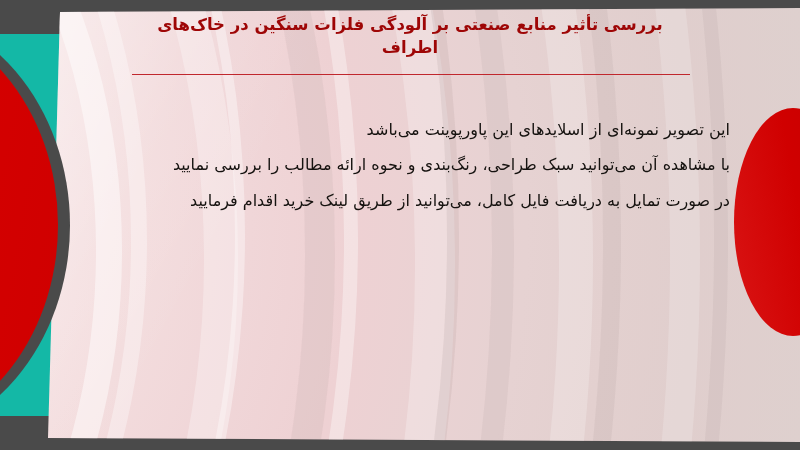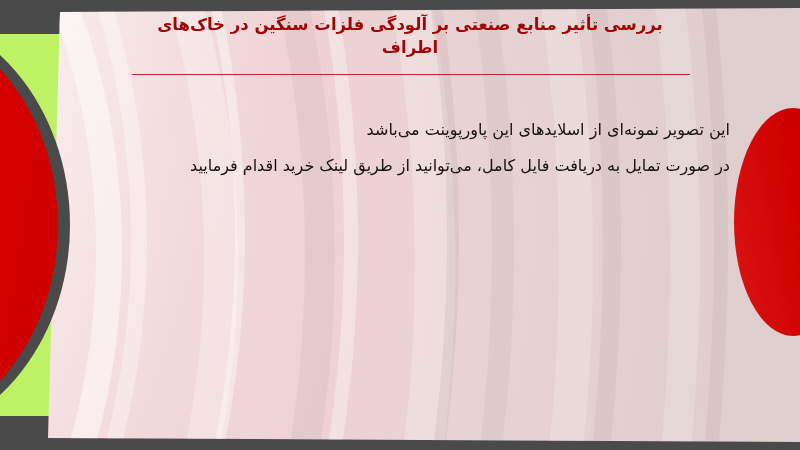--- a/index.html
+++ b/index.html
@@ -5,21 +5,21 @@
   html, body {
     margin: 0;
     padding: 0;
     background: #3f3f3f;
   }
   #slide {
     position: relative;
     width: 800px;
     height: 450px;
     overflow: hidden;
-    background: #bef264;
+    background: #14b8a6;
     font-family: "DejaVu Sans", "Liberation Sans", sans-serif;
   }
 
   
   .frame-band {
     position: absolute;
     left: 0;
     width: 800px;
     background: #4a4a4a;
     z-index: 1;
@@ -187,16 +187,17 @@
   <div class="left-ellipse"></div>
   <div class="right-circle"></div>
 
   <div class="title-block">
     <div class="title">بررسی تأثیر منابع صنعتی بر آلودگی فلزات سنگین در خاک‌های اطراف</div>
   </div>
   <div class="title-rule"></div>
 
   <div class="body-block">
     <div class="body-line">این تصویر نمونه‌ای از اسلایدهای این پاورپوینت می‌باشد</div>
+    <div class="body-line">با مشاهده آن می‌توانید سبک طراحی، رنگ‌بندی و نحوه ارائه مطالب را بررسی نمایید</div>
     <div class="body-line">در صورت تمایل به دریافت فایل کامل، می‌توانید از طریق لینک خرید اقدام فرمایید</div>
   </div>
 
 </div>
 
 </body></html>

